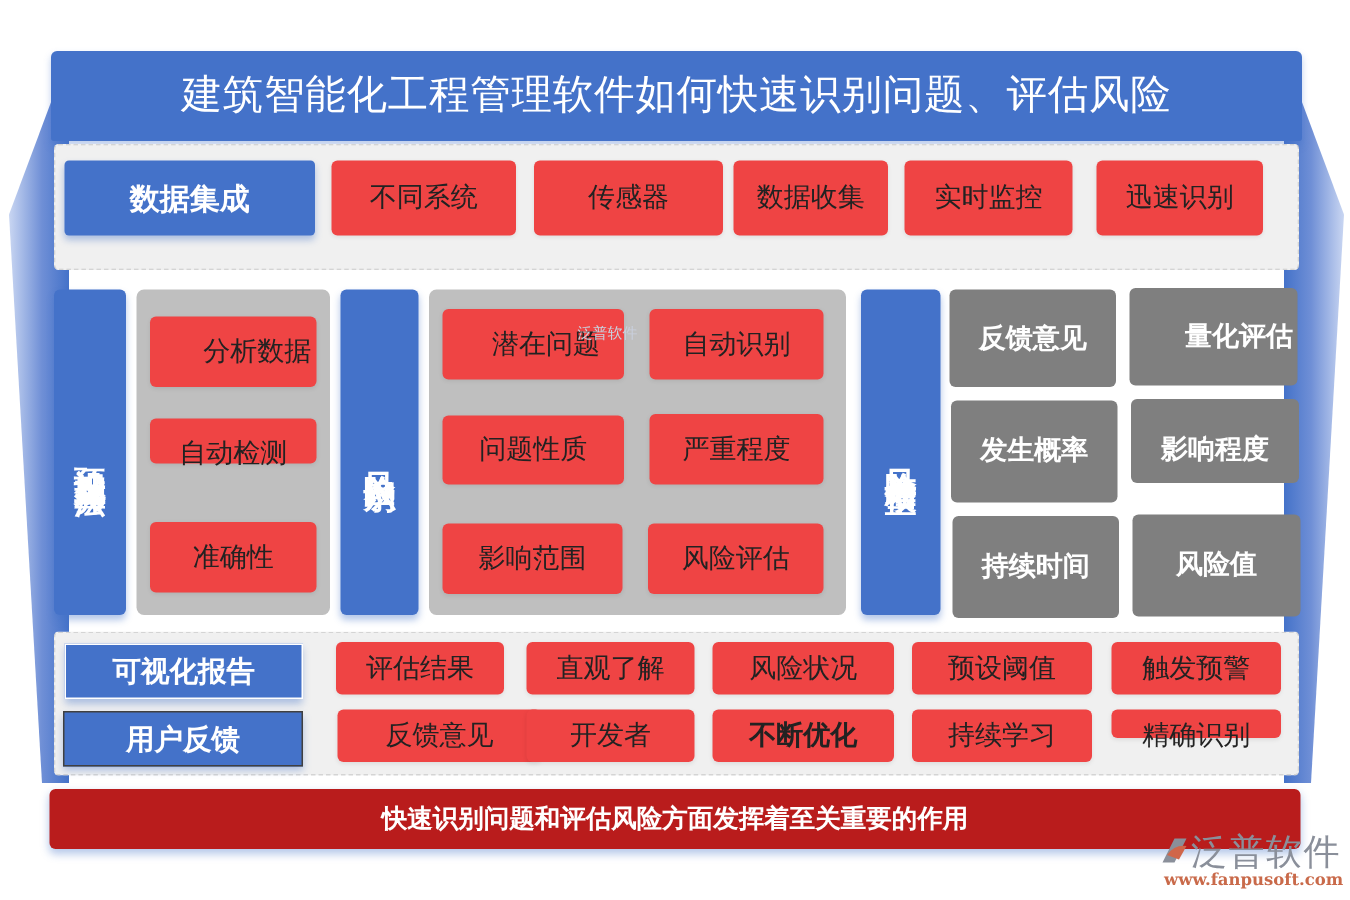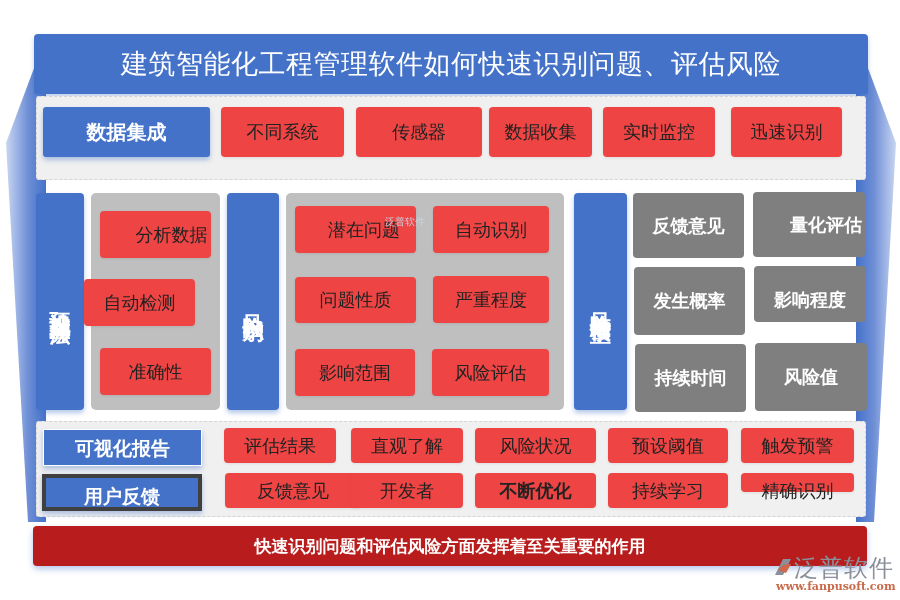--- a/index.html
+++ b/index.html
@@ -91,21 +91,21 @@
 <div class="white-chip" style="left:356px;top:107px;width:126px;height:50px;line-height:50px;">传感器</div>
 <div class="white-chip" style="left:489px;top:107px;width:103px;height:50px;line-height:50px;text-align:center;">数据收集</div>
 <div class="white-chip" style="left:603px;top:107px;width:112px;height:50px;line-height:50px;">实时监控</div>
 <div class="white-chip" style="left:731px;top:107px;width:111px;height:50px;line-height:50px;">迅速识别</div>
 
 <div class="vert" style="left:36px;top:193px;width:48px;height:217px;font-size:21px;">
   <span>预设规则与算法</span>
 </div>
 <div class="gray-box" style="left:91px;top:193px;width:129px;height:217px;"></div>
 <div class="white-chip" style="left:100px;top:211px;width:111px;height:47px;line-height:47px;padding-left:32px;">分析数据</div>
-<div class="white-chip" style="left:84px;top:279px;width:111px;height:47px;line-height:47px;">自动检测</div>
+<div class="white-chip" style="left:100px;top:279px;width:111px;height:30px;line-height:47px;">自动检测</div>
 <div class="white-chip" style="left:100px;top:348px;width:111px;height:47px;line-height:47px;">准确性</div>
 
 <div class="vert" style="left:227px;top:193px;width:52px;height:217px;font-size:21px;">
   <span>风险识别</span>
 </div>
 <div class="gray-box" style="left:286px;top:193px;width:278px;height:217px;"></div>
 <div class="white-chip" style="left:295px;top:206px;width:121px;height:47px;line-height:47px;padding-left:17px;">潜在问题</div>
 <div class="white-chip" style="left:433px;top:206px;width:116px;height:47px;line-height:47px;">自动识别</div>
 <div class="white-chip" style="left:295px;top:277px;width:121px;height:46px;line-height:46px;">问题性质</div>
 <div class="white-chip" style="left:433px;top:276px;width:116px;height:47px;line-height:47px;">严重程度</div>
@@ -118,21 +118,21 @@
 </div>
 <div class="gray-chip" style="left:633px;top:193px;width:111px;height:65px;line-height:65px;">反馈意见</div>
 <div class="gray-chip" style="left:753px;top:192px;width:112px;height:65px;line-height:65px;padding-left:34px;">量化评估</div>
 <div class="gray-chip" style="left:634px;top:267px;width:111px;height:68px;line-height:68px;">发生概率</div>
 <div class="gray-chip" style="left:754px;top:266px;width:112px;height:56px;line-height:68px;">影响程度</div>
 <div class="gray-chip" style="left:635px;top:344px;width:111px;height:68px;line-height:68px;">持续时间</div>
 <div class="gray-chip" style="left:755px;top:343px;width:112px;height:68px;line-height:68px;">风险值</div>
 
 <div class="panel row3"></div>
 <div class="blue-label" style="left:43px;top:429px;width:159px;height:37px;line-height:37px;font-size:19px;border-radius:0;border:1px solid #fff;">可视化报告</div>
-<div class="blue-label" style="left:42px;top:474px;width:160px;height:37px;line-height:37px;font-size:19px;border-radius:0;border:4px solid #404040;">用户反馈</div>
+<div class="blue-label" style="left:42px;top:474px;width:160px;height:37px;line-height:37px;font-size:19px;border-radius:0;border:1px solid #404040;">用户反馈</div>
 
 <div class="white-chip" style="left:224px;top:428px;width:112px;height:35px;line-height:35px;">评估结果</div>
 <div class="white-chip" style="left:351px;top:428px;width:112px;height:35px;line-height:35px;">直观了解</div>
 <div class="white-chip" style="left:475px;top:428px;width:121px;height:35px;line-height:35px;">风险状况</div>
 <div class="white-chip" style="left:608px;top:428px;width:120px;height:35px;line-height:35px;">预设阈值</div>
 <div class="white-chip" style="left:741px;top:428px;width:113px;height:35px;line-height:35px;">触发预警</div>
 
 <div class="white-chip" style="left:225px;top:473px;width:136px;height:35px;line-height:35px;">反馈意见</div>
 <div class="white-chip" style="left:351px;top:473px;width:112px;height:35px;line-height:35px;">开发者</div>
 <div class="white-chip" style="left:475px;top:473px;width:121px;height:35px;line-height:35px;font-weight:bold;">不断优化</div>

